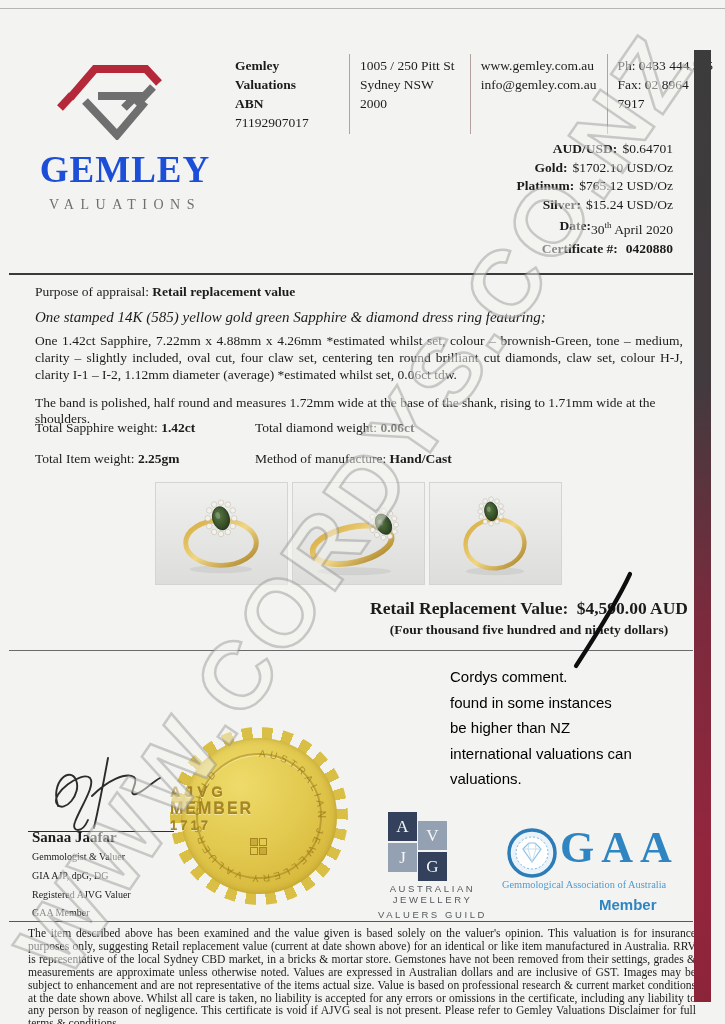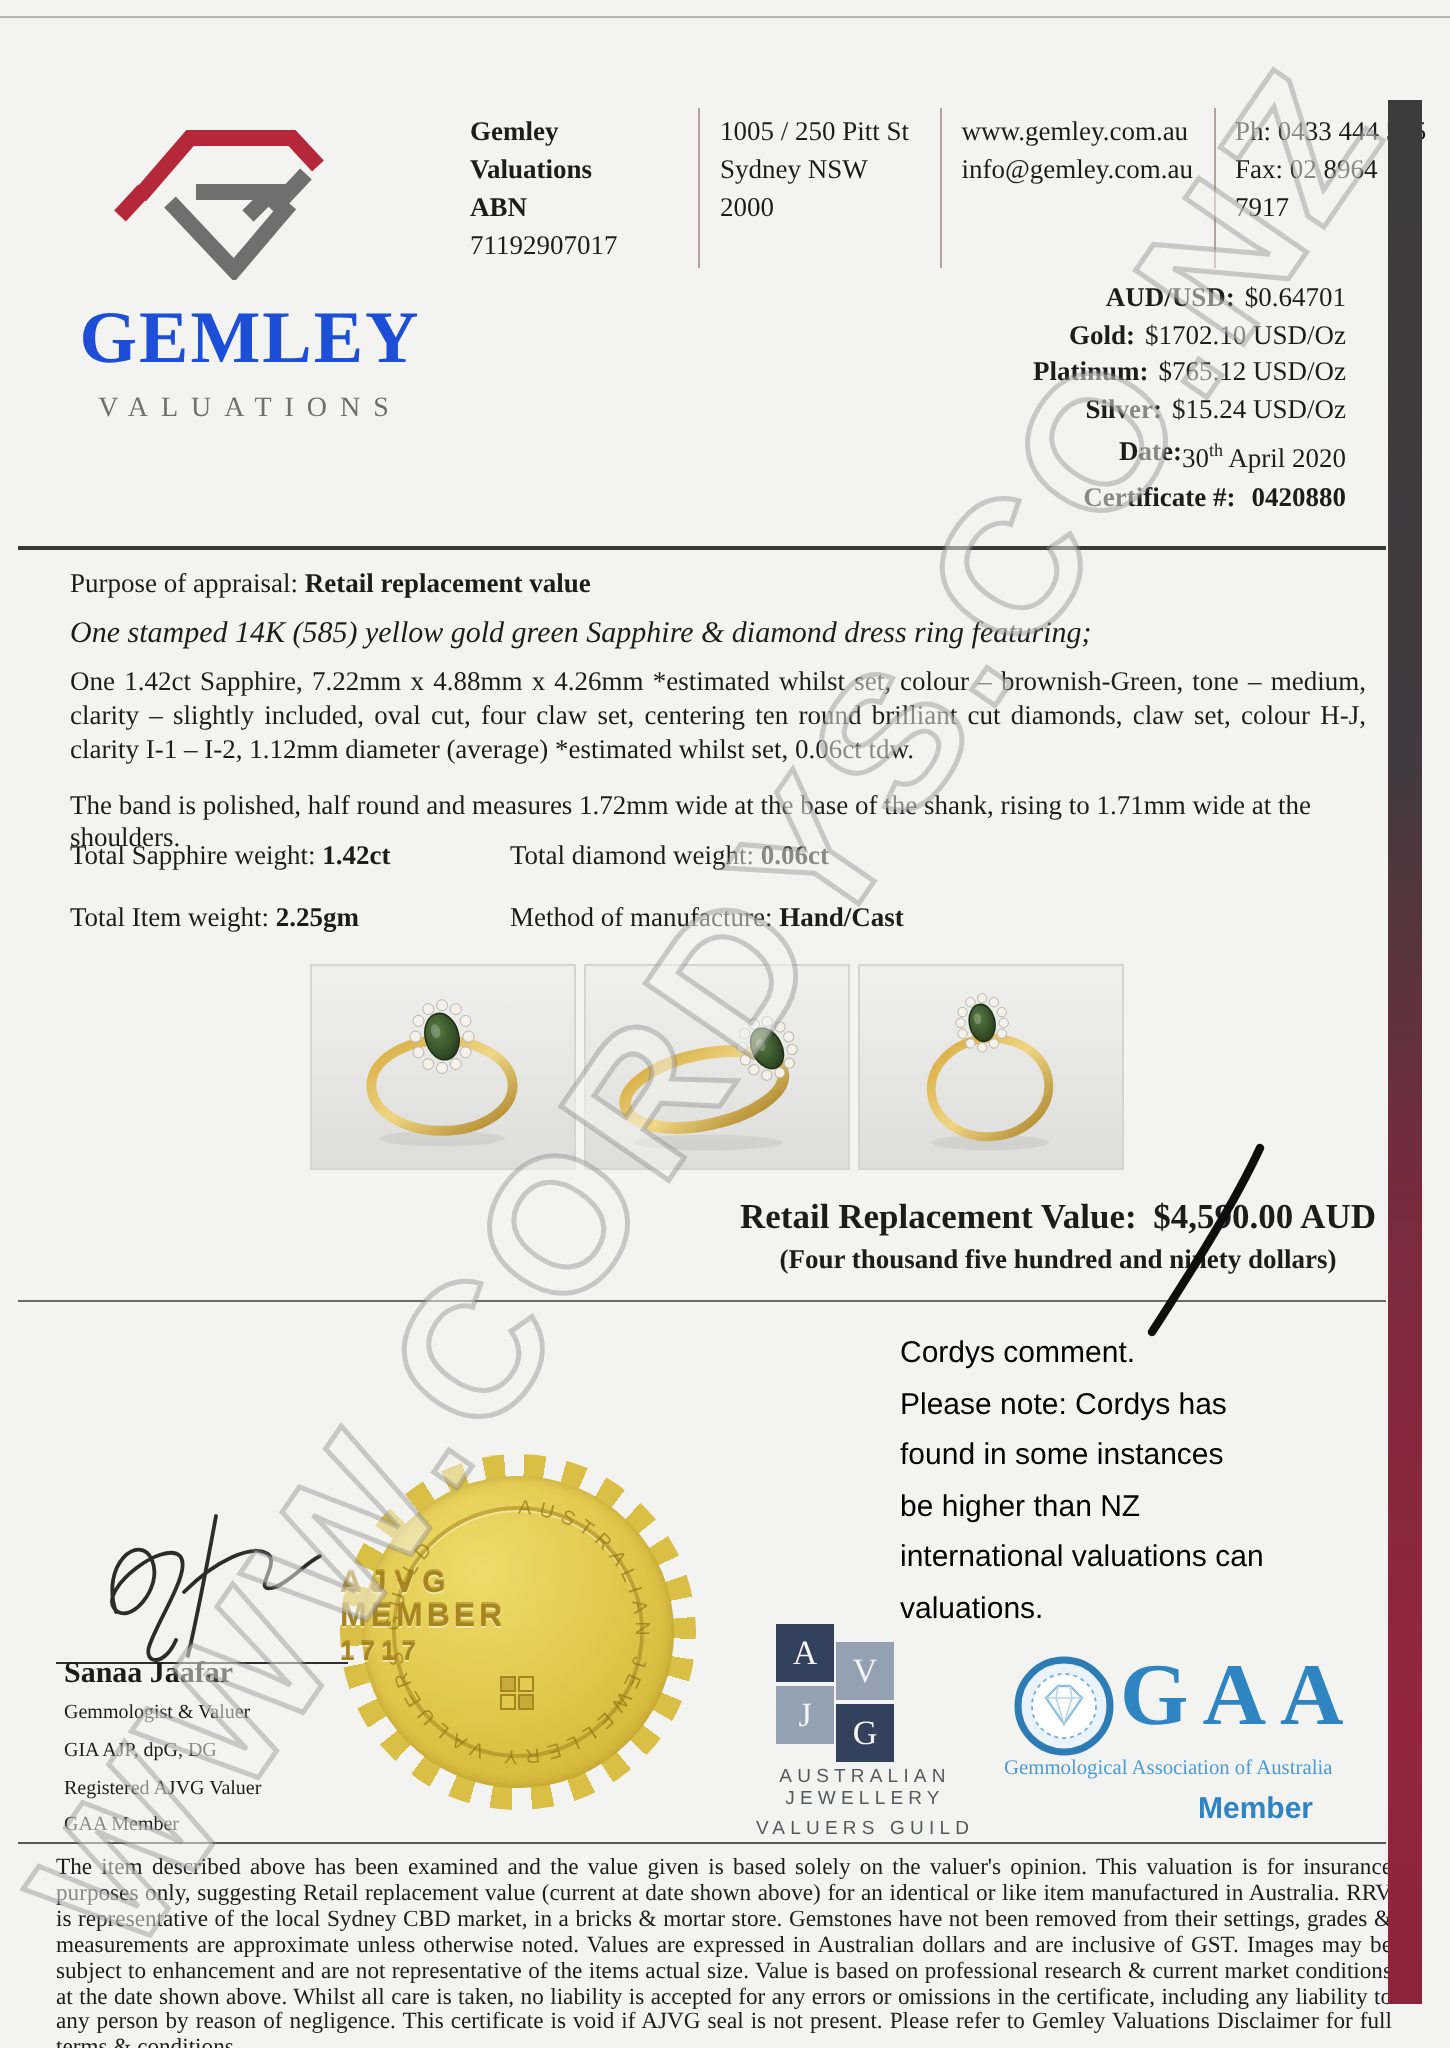--- a/index.html
+++ b/index.html
@@ -299,21 +299,20 @@
     </div>
     <div class="val-line2">(Four thousand five hundred and ninety dollars)</div>
   </div>
   <svg class="abs pen-strike" width="74" height="100" viewBox="0 0 74 100">
     <path d="M64 4 C 52 30 32 62 10 96" stroke="#0e0e0e" stroke-width="4.2" fill="none" stroke-linecap="round"></path>
   </svg>
   <div class="abs rule rule-valuation"></div>
 
   <div class="abs comment">
     <div>Cordys comment.</div>
-    <div>Please note:  Cordys has</div>
     <div>found in some instances</div>
     <div>be higher than NZ</div>
     <div>international valuations can</div>
     <div>valuations.</div>
   </div>
 
   <svg class="abs sig-svg" width="152" height="84" viewBox="0 0 152 84">
     <path d="M30 56 C 22 32 42 16 48 30 C 54 44 36 64 29 54 C 22 44 54 20 62 28 C 68 35 52 58 47 72 C 43 82 54 84 60 70
              M80 8 C 76 30 71 56 66 78
              M64 46 C 80 30 98 22 106 27 C 112 32 98 46 108 44 C 116 42 124 32 132 28" stroke="#2c2c2c" stroke-width="1.9" fill="none" stroke-linecap="round"></path>

